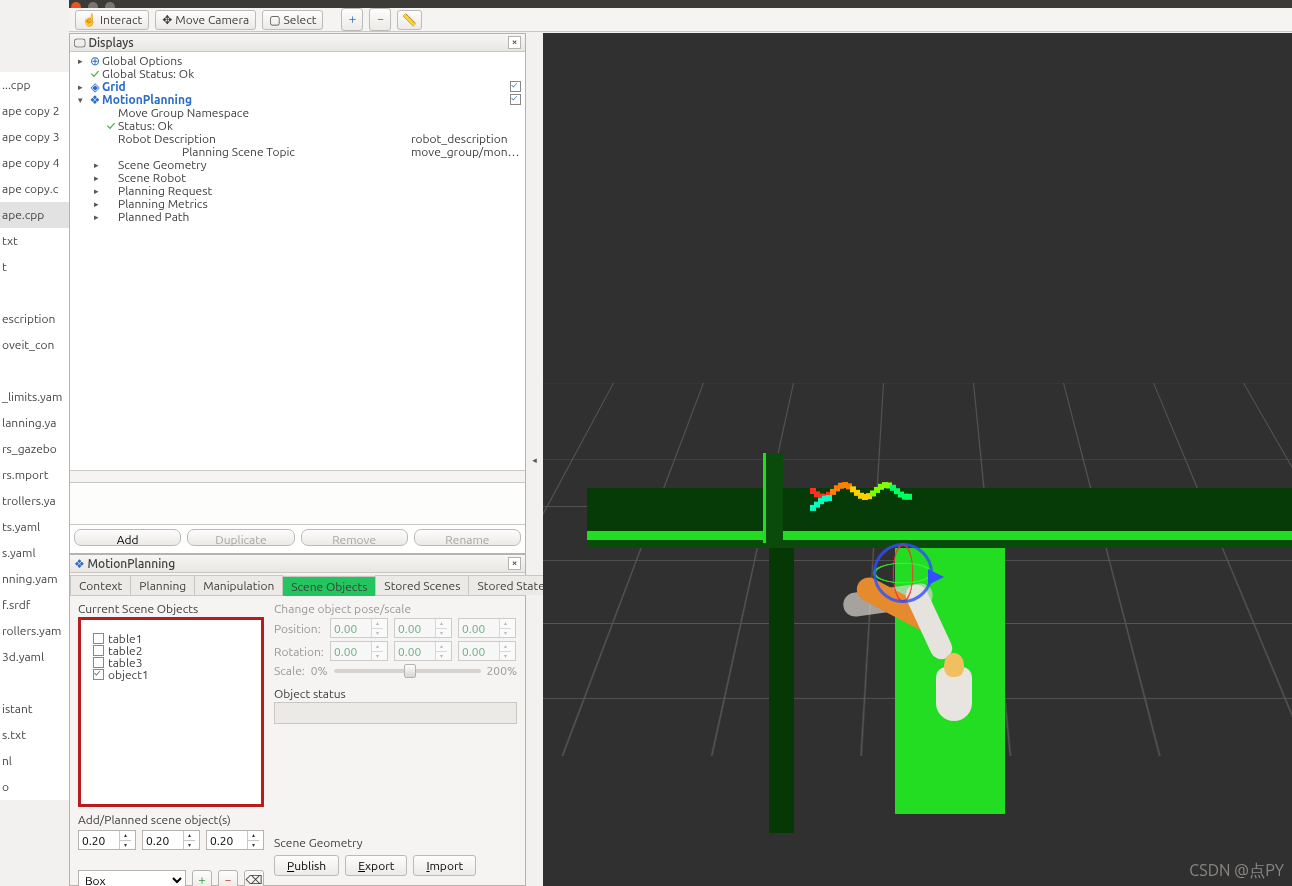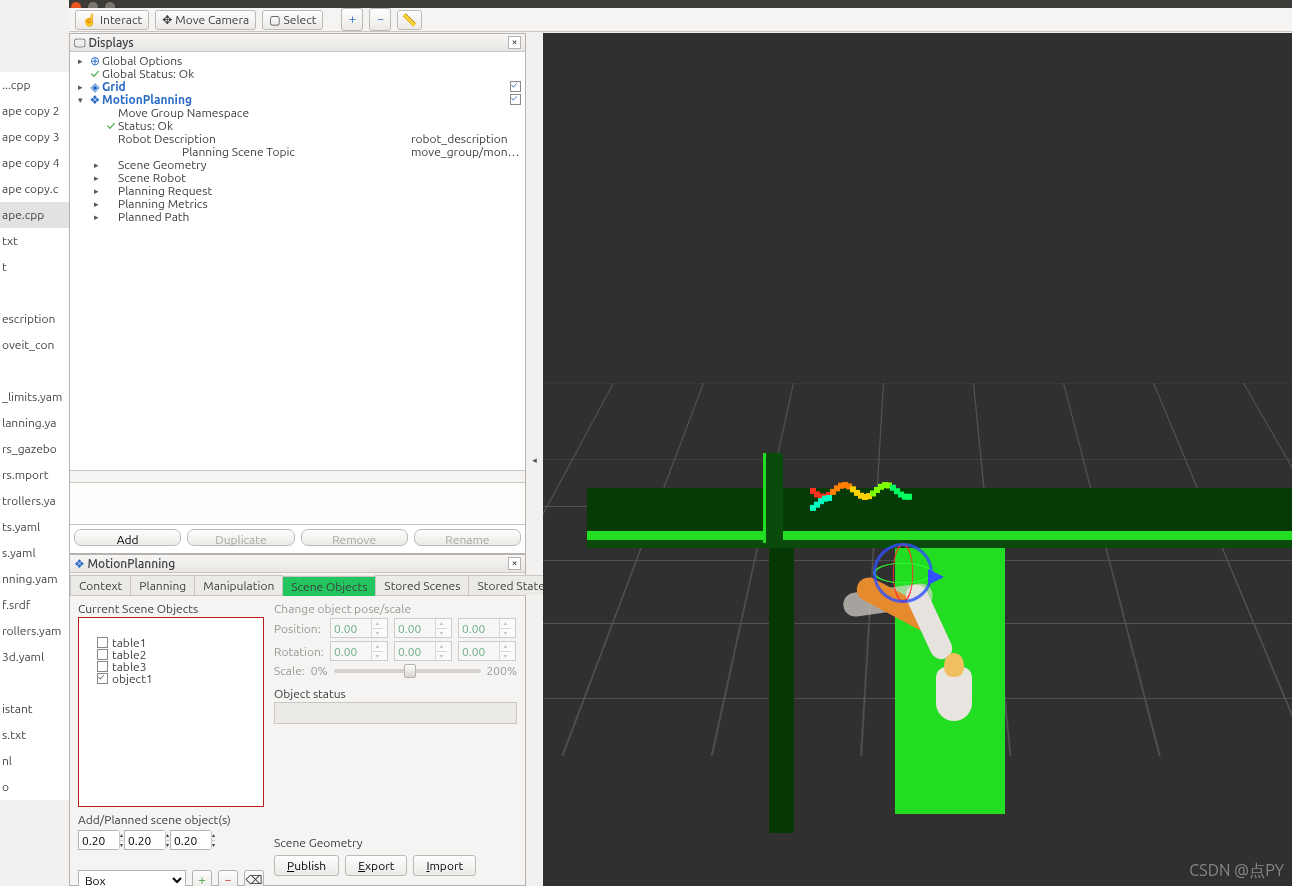--- a/index.html
+++ b/index.html
@@ -41,26 +41,26 @@
 
 
 #mp { position:absolute; left:69px; top:554px; width:457px; height:332px; background:#f5f4f3; border:1px solid #b5b2af;}
 #tabs { display:flex; border-bottom:1px solid #c9c6c3; background:#eceae7; margin-top:2px;}
 .tab { border:1px solid #c9c6c3; border-bottom:none; padding:3px 8px; margin-right:-1px; background:#eceae7; cursor:pointer; white-space:nowrap;}
 .tab.active { background:#22c55e; position:relative; top:1px; }
 .tab-nav { width:14px; text-align:center; border-left:1px solid #c9c6c3; cursor:pointer;}
 #mp-body { padding:6px 8px; display:flex; gap:10px; }
 #cso { width:186px; }
 #cso h4, #pose h4 { font-weight:normal; margin-bottom:2px; }
-#cso-list { border:1px solid #b91c1c; background:#fff; height:190px; padding:18px;}
+#cso-list { border:3px solid #b91c1c; background:#fff; height:190px; padding:12px;}
 #cso-list .srow { display:flex; align-items:center; gap:4px; height:12px;}
 #cso-list .cb { width:11px; height:11px; border:1px solid #888; background:#fff; position:relative;}
 #cso-list .cb.on::after { content:"✓"; position:absolute; font-size:9px; top:-2px; left:0; }
 .spin { display:flex; border:1px solid #b5b2af; background:#fff; height:20px; width:58px;}
-.spin.sm { width:40px;}
+.spin.sm { width:58px;}
 .spin input { border:none; width:40px; padding:0 3px; }
 .spin .ar { width:12px; border-left:1px solid #c9c6c3; display:flex; flex-direction:column;}
 .spin .ar span { flex:1; font-size:6px; text-align:center; line-height:7px; border-bottom:1px solid #c9c6c3; cursor:pointer;}
 .spin .ar span:last-child { border:none;}
 #add-row { display:flex; gap:6px; margin-top:4px; align-items:center;}
 #shape-row { display:flex; gap:6px; margin-top:20px; align-items:center;}
 .sqbtn { width:20px; height:20px; border:1px solid #b5b2af; background:linear-gradient(#fdfdfd,#eceae7); border-radius:3px; display:flex; align-items:center; justify-content:center; cursor:pointer;}
 select { border:1px solid #b5b2af; background:#fff; height:20px; padding:0 2px;}
 
 #pose { flex:1; color:#9a9895;}

